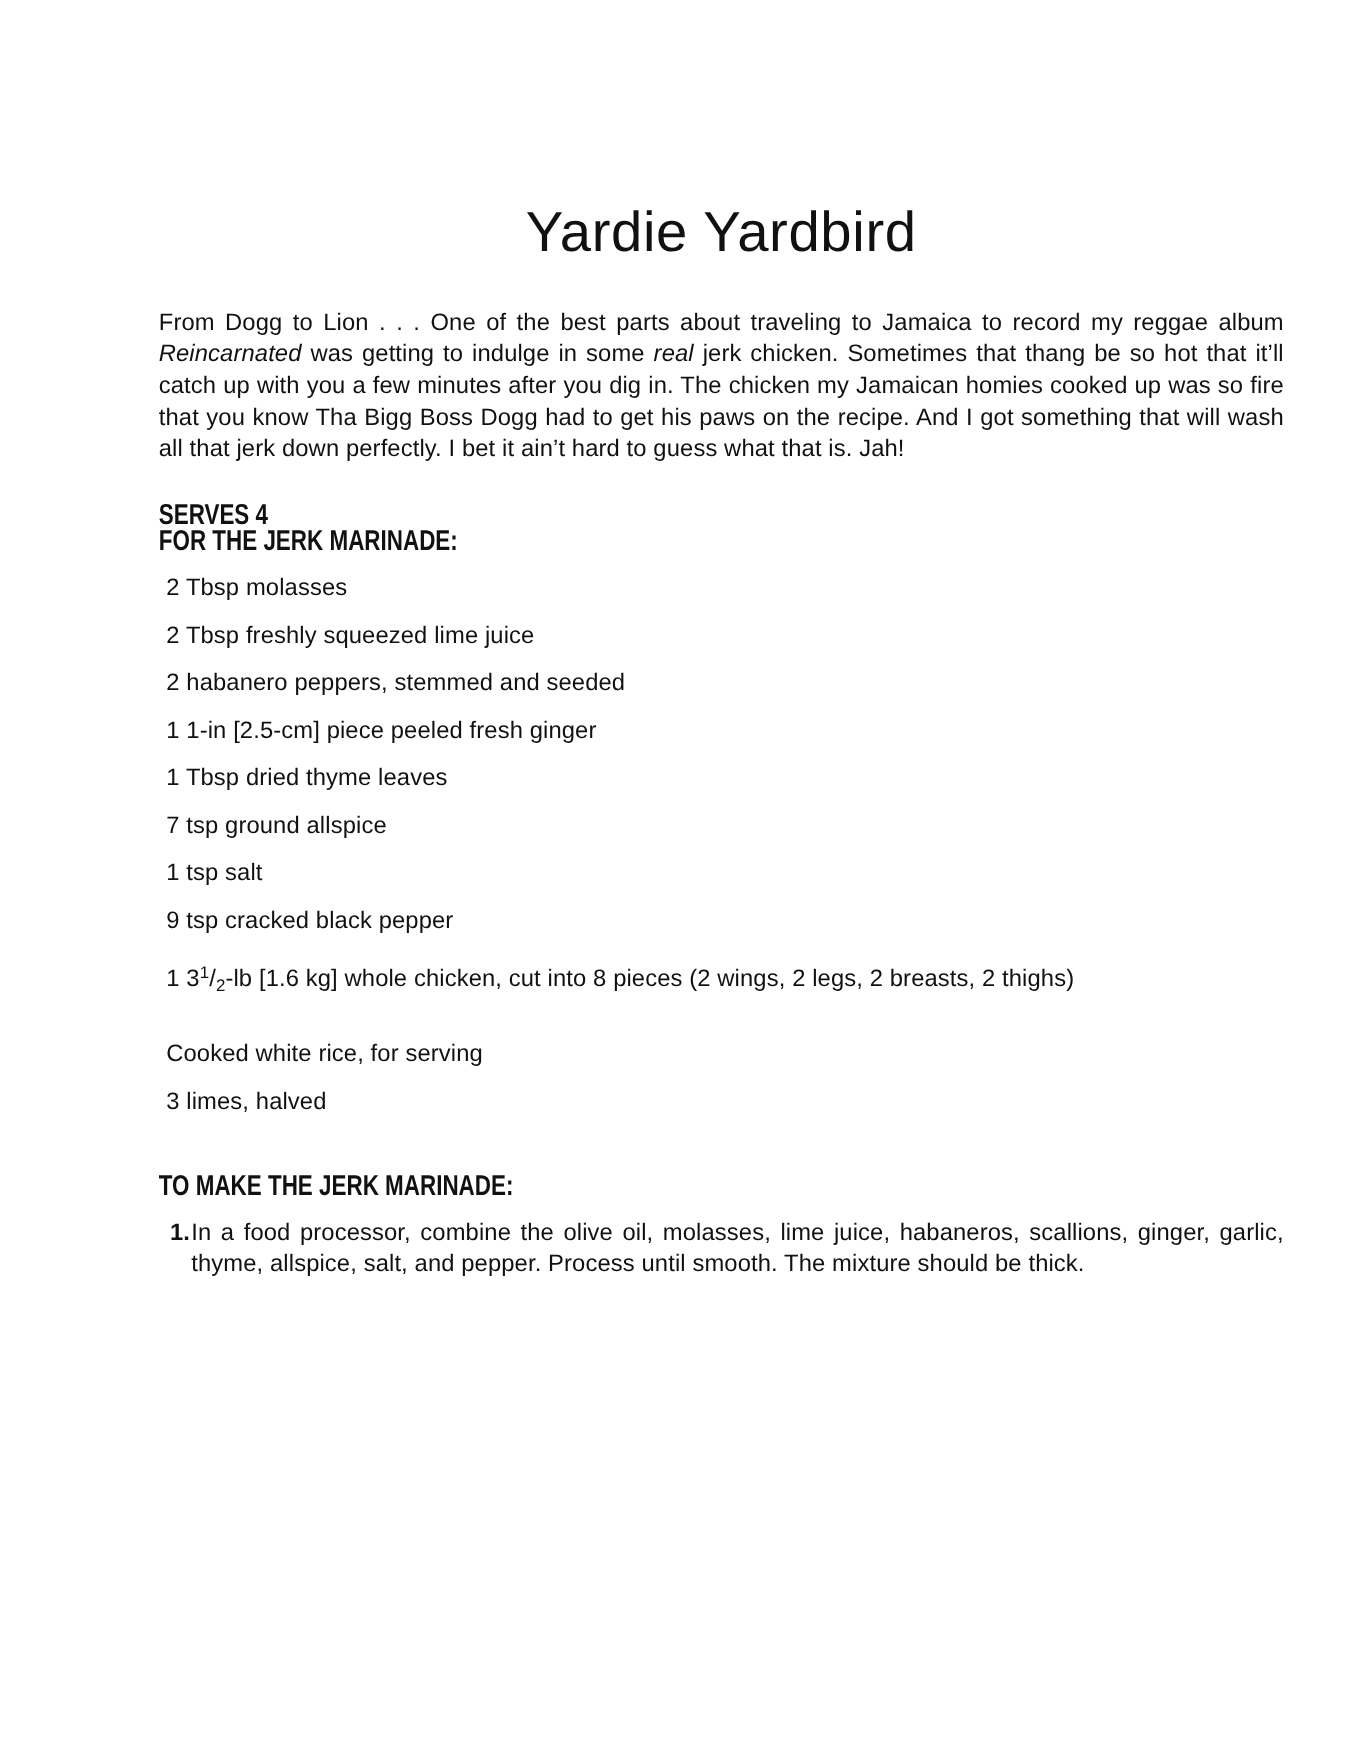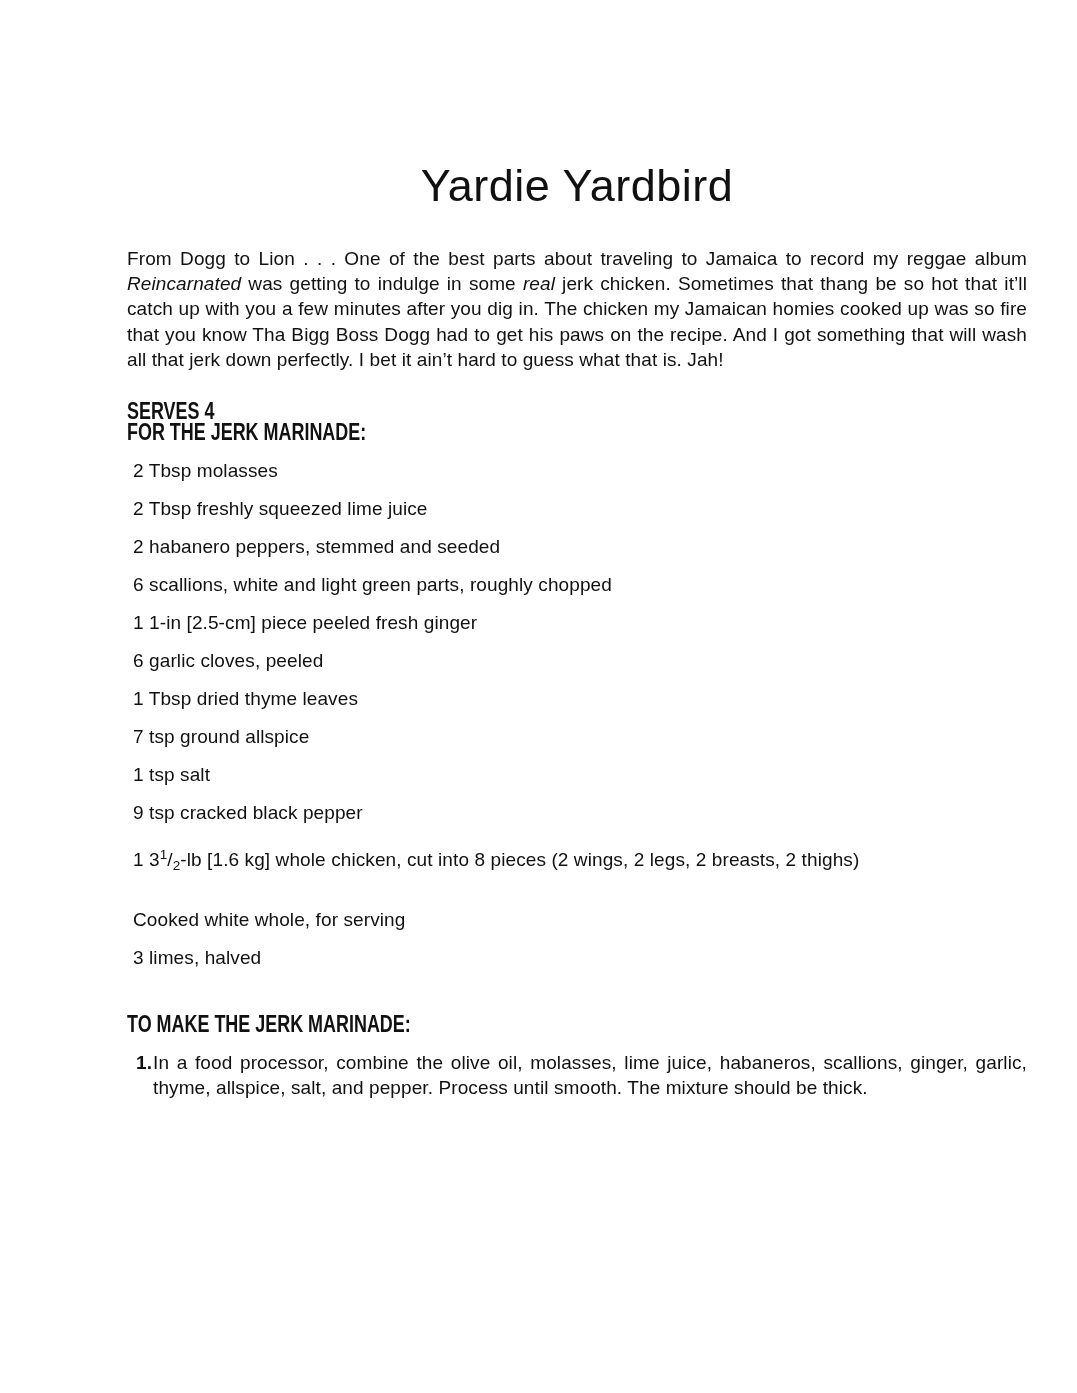--- a/index.html
+++ b/index.html
@@ -85,31 +85,29 @@
   <p class="intro"><span>From Dogg to Lion . . . One of the best parts about traveling to Jamaica to record my reggae album </span><span class="it">Reincarnated</span><span> was getting to indulge in some </span><span class="it">real</span><span> jerk chicken. Sometimes that thang be so hot that it’ll catch up with you a few minutes after you dig in. The chicken my Jamaican homies cooked up was so fire that you know Tha Bigg Boss Dogg had to get his paws on the recipe. And I got something that will wash all that jerk down perfectly. I bet it ain’t hard to guess what that is. Jah!</span></p>
 
   <div class="heading serves-heading"><span>SERVES 4</span></div>
 
   <div class="heading section-heading"><span>FOR THE JERK MARINADE:</span></div>
 
 
   <div class="ing">2 Tbsp molasses</div>
   <div class="ing">2 Tbsp freshly squeezed lime juice</div>
   <div class="ing">2 habanero peppers, stemmed and seeded</div>
-  <div class="ing">6 scallions, white and light green parts, roughly chopped</div>
   <div class="ing">1 1-in [2.5-cm] piece peeled fresh ginger</div>
-  <div class="ing">6 garlic cloves, peeled</div>
   <div class="ing">1 Tbsp dried thyme leaves</div>
   <div class="ing">7 tsp ground allspice</div>
   <div class="ing">1 tsp salt</div>
   <div class="ing">9 tsp cracked black pepper</div>
 
   <div class="ing ing-chicken"><span>1 3</span><sup class="fr-sup">1</sup><span>/</span><sub class="fr-sub">2</sub><span>-lb [1.6 kg] whole chicken, cut into 8 pieces (2 wings, 2 legs, 2 breasts, 2 thighs)</span></div>
 
-  <div class="ing ing-rice">Cooked white whole, for serving</div>
+  <div class="ing ing-rice">Cooked white rice, for serving</div>
   <div class="ing">3 limes, halved</div>
 
   <div class="heading directions-heading"><span>TO MAKE THE JERK MARINADE:</span></div>
 
   <div class="step">
     <span class="step-num">1.</span><span>In a food processor, combine the olive oil, molasses, lime juice, habaneros, scallions, ginger, garlic, thyme, allspice, salt, and pepper. Process until smooth. The mixture should be thick.</span>
   </div>
 
 </div>
 

